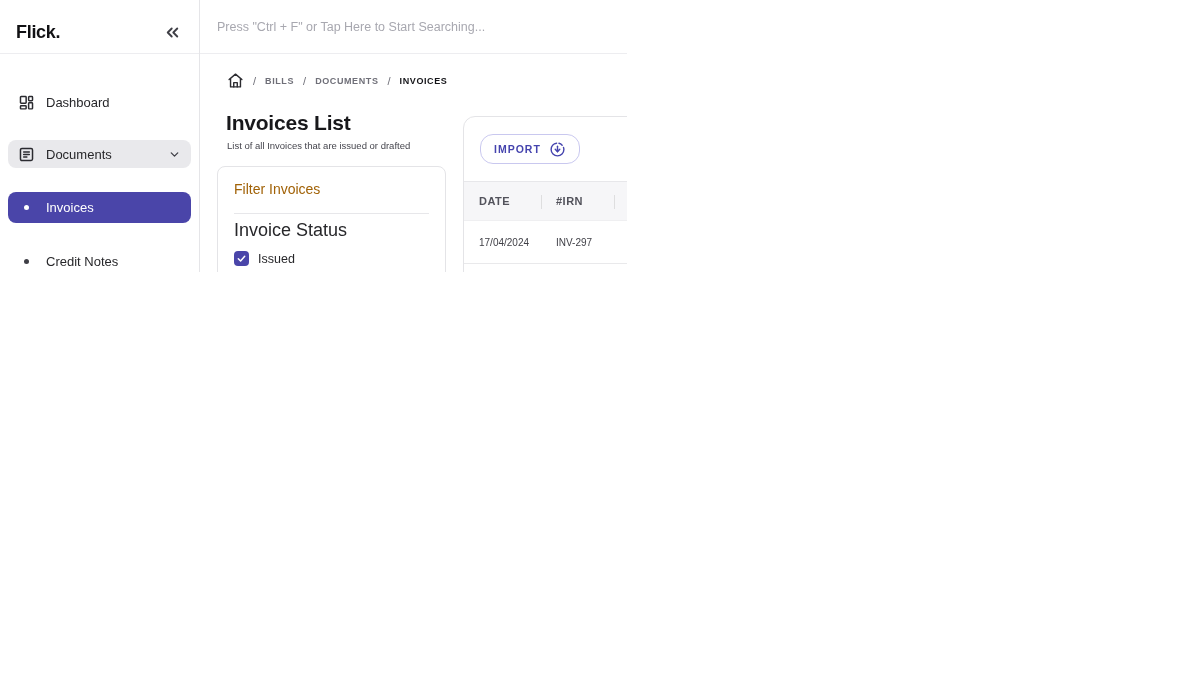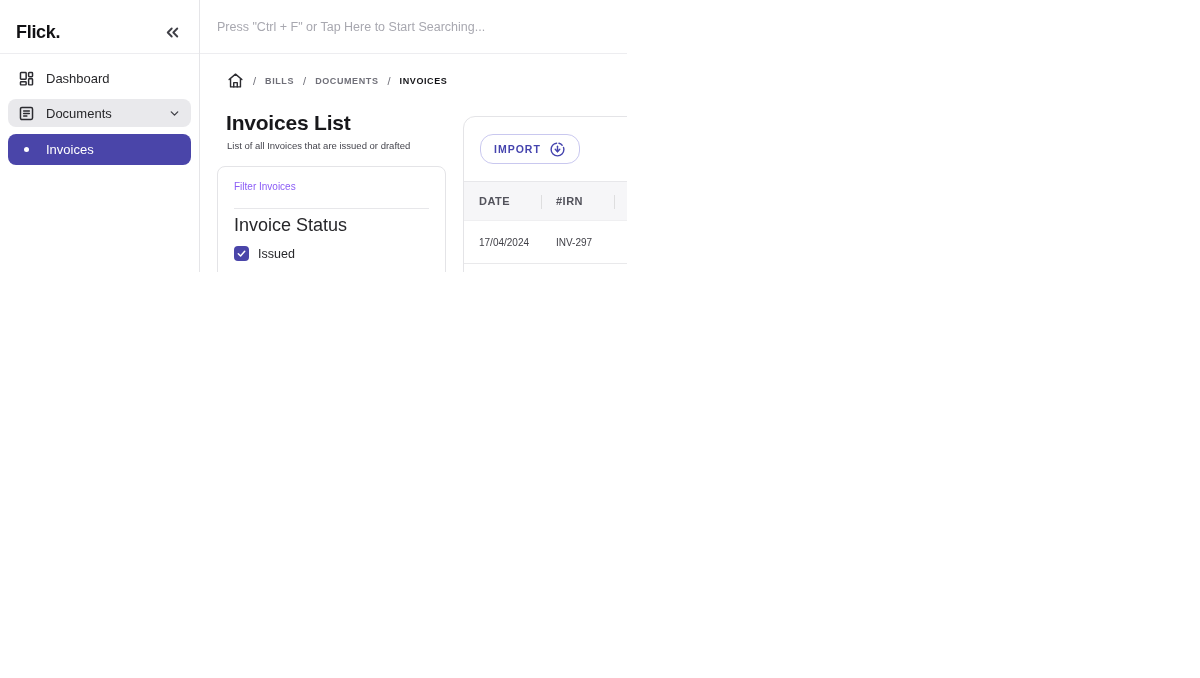--- a/index.html
+++ b/index.html
@@ -10,21 +10,21 @@
   
   .col-left { position:absolute; left:0; top:0; width:200px; height:272px;
     border-right:1px solid #e5e5e8; background:#fff; }
   .logo-row { height:54px; display:flex; align-items:center; justify-content:space-between;
     padding:12px 16px 0 16px; border-bottom:1px solid #ededf0; }
   .logo { font-size:18px; font-weight:700; letter-spacing:-0.3px; color:#111114; }
   .collapse-btn { width:22px; height:22px; display:flex; align-items:center; justify-content:center;
     cursor:pointer; color:#3f3f46; }
   .nav { padding:10px 8px 0 8px; }
   .nav-item { height:28px; margin-bottom:7px; border-radius:8px; padding:0 10px;
-    display:flex; align-items:center; cursor:pointer; font-size:13px; color:#27272a; }
+    display:flex; align-items:center; cursor:pointer; font-size:13px; color:#27272a;margin-top:24px; }
   .nav-item .ic { width:17px; height:17px; margin-right:11px; flex:0 0 auto;
     display:flex; align-items:center; justify-content:center; color:#2b2b30; }
   .nav-item.expanded { background:#e9e9ec; }
   .nav-item.active { background:#4a45a9; color:#ffffff; height:31px; }
   .bullet { width:5px; height:5px; border-radius:50%; background:#3f3f46; margin:0 auto; }
   .nav-item.active .bullet { background:#ffffff; }
   .chev { margin-left:auto; color:#3f3f46; display:flex; }
 
   
   .col-right { position:absolute; left:200px; top:0; width:427px; height:272px; }
@@ -40,21 +40,21 @@
   .crumb.current { color:#141418; font-weight:700; cursor:default; }
 
   
   .page-title { position:absolute; left:26px; top:111px; font-size:21px; font-weight:600;
     letter-spacing:-0.2px; color:#18181b; }
   .page-subtitle { position:absolute; left:27px; top:140px; font-size:9.5px; color:#45454d; }
 
   
   .filter-card { position:absolute; left:17px; top:166px; width:229px; height:140px;
     border:1px solid #e4e4e7; border-radius:8px; background:#fff; padding:14px 16px; }
-  .filter-title { font-size:10px; font-weight:500; color:#8b5cf6; }
+  .filter-title { font-size:14px; font-weight:500; color:#a16207; }
   .filter-divider { border:none; border-top:1px solid #e7e7ea; margin:16px 0 0 0; }
   .filter-section-label { margin-top:6px; font-size:18px; color:#27272a; }
   .checkbox-row { margin-top:10px; display:flex; align-items:center; cursor:pointer; }
   .checkbox { width:15px; height:15px; border-radius:4px; background:#4a45a9;
     display:flex; align-items:center; justify-content:center; flex:0 0 auto; }
   .checkbox-label { margin-left:9px; font-size:12.5px; color:#27272a; }
 
   
   .main-card { position:absolute; left:263px; top:116px; width:420px; height:210px;
     border:1px solid #e4e4e7; border-radius:12px; background:#fff; overflow:hidden; }
@@ -126,20 +126,26 @@
         </span>
       </div>
 
       <div class="nav-item active">
         <span class="ic">
             <span class="bullet"></span>
           </span>
         <span>Invoices</span>
       </div>
 
+      <div class="nav-item">
+        <span class="ic">
+            <span class="bullet"></span>
+          </span>
+        <span>Credit Notes</span>
+      </div>
 
 
 
     </div>
   </div>
 
   <div class="col-right">
 
     <div class="search-row">
       <span class="search-placeholder">Press "Ctrl + F" or Tap Here to Start Searching...</span>

